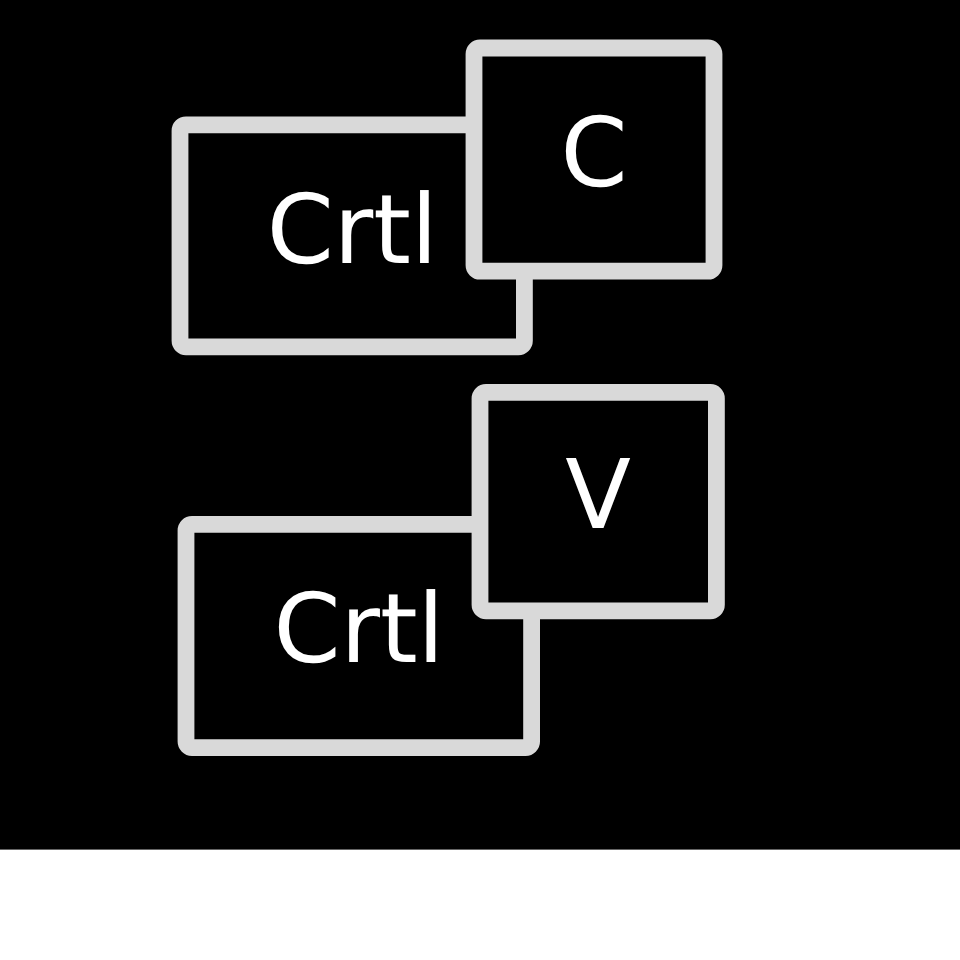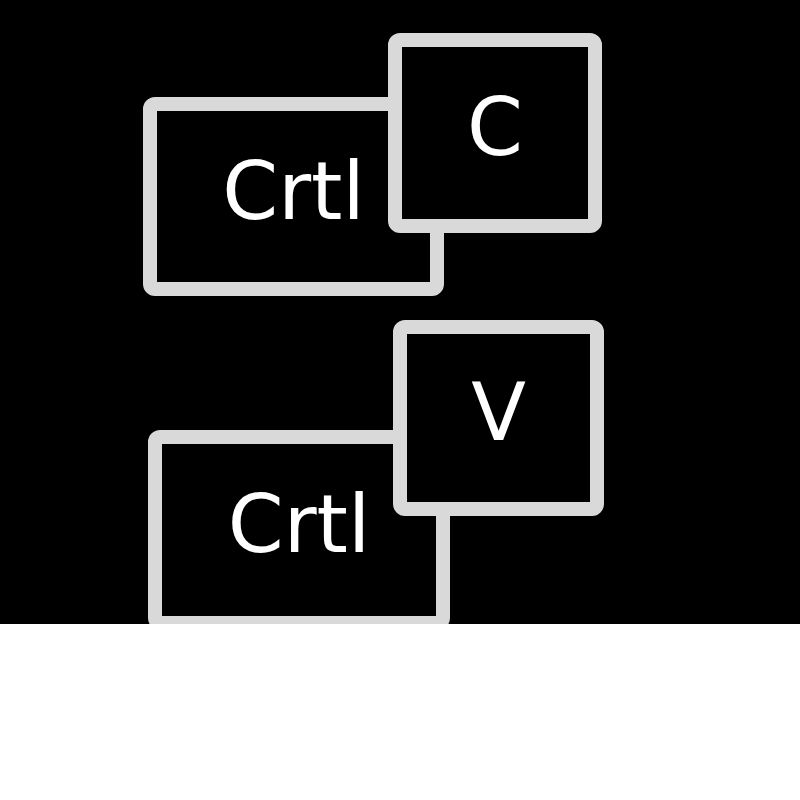--- a/index.html
+++ b/index.html
@@ -2,21 +2,21 @@
 <html style="--bg: #000000; --key-border: #d9d9d9; --key-fill: #000000; --key-text: #ffffff;"><head>
 <meta charset="utf-8">
 <style>
   html, body {
     margin: 0;
     padding: 0;
   }
   .canvas {
     position: relative;
     width: 800px;
-    height: 624px;
+    height: 708px;
     background: var(--bg, #000);
     overflow: hidden;
     text-decoration: underline;
   }
   .key {
     position: absolute;
     box-sizing: border-box;
     border: 14px solid var(--key-border, #d9d9d9);
     background: var(--key-fill, #000);
     border-radius: 12px;

